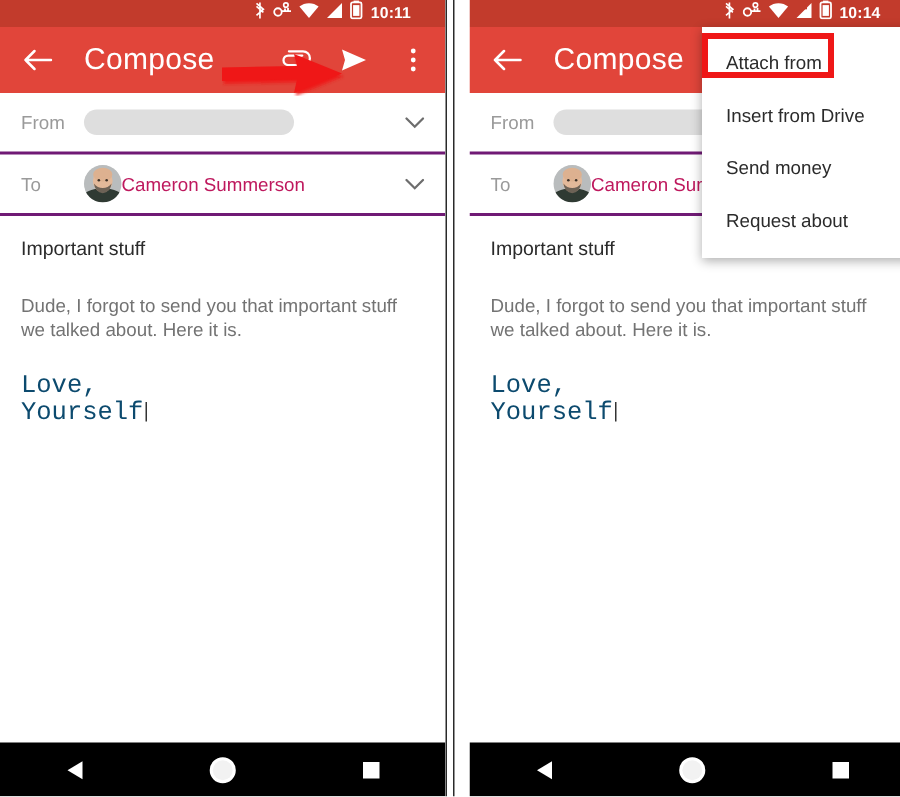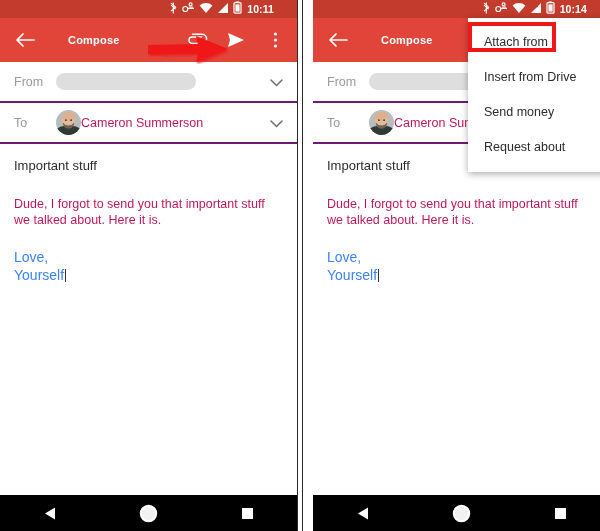--- a/index.html
+++ b/index.html
@@ -21,21 +21,21 @@
     display:flex; align-items:center; justify-content:flex-end; padding-right:23px; gap:4px; }
   .sb-icon { display:block; }
   .sb-time { color:#ffffff; font-size:10.5px; font-weight:bold; letter-spacing:.1px;
     line-height:1; padding-left:1px; }
 
   
   .toolbar { position:relative; height:44px; background:#e1453a;
     display:flex; align-items:center; padding:0 10px; }
   .tb-back { width:30px; height:30px; display:flex; align-items:center; justify-content:center;
     flex:0 0 auto; }
-  .tb-title { color:#ffffff; font-size:11px; font-weight:bold; margin-left:28px;
+  .tb-title { color:#ffffff; font-size:20px; font-weight:normal; margin-left:16px;
     flex:1 1 auto; letter-spacing:.2px; }
   .tb-actions { display:flex; align-items:center; gap:15px; flex:0 0 auto; }
   .tb-btn { width:24px; height:26px; display:flex; align-items:center; justify-content:center; }
 
   
   .anno-arrow { position:absolute; left:148px; top:16px; width:82px; height:30px;
     pointer-events:none; }
 
   
   .field { height:41px; display:flex; align-items:center; padding:0 14px;
@@ -44,24 +44,24 @@
   .field-body { flex:1 1 auto; display:flex; align-items:center; min-width:0; }
   .redacted-pill { width:140px; height:17px; border-radius:9px; background:#dedede; }
   .avatar { width:25px; height:25px; border-radius:50%; flex:0 0 auto;
     overflow:hidden; background:#cfcfcf; position:relative; }
   .recipient { color:#be185d; font-size:12.5px; margin-left:0; white-space:nowrap; }
   .chev { position:absolute; right:14px; top:50%; transform:translateY(-50%); }
 
   
   .mail-body { padding:14px 14px 0 14px; }
   .subject { color:#2b2b2b; font-size:13px; margin-bottom:23px; }
-  .body-text { color:#be185d; font-size:12.5px; line-height:16px; margin-bottom:20px;
+  .body-text { color:#737373; font-size:12.5px; line-height:16px; margin-bottom:20px;
     white-space:pre-line; }
-  .sig { color:#3b82f6; font-size:14px; line-height:16px; white-space:pre-line;
-    display:inline; }
+  .sig { color:#0c4a6e; font-size:17px; line-height:16px; white-space:pre-line;
+    display:inline;font-family:Liberation Mono, monospace; }
   .sig-wrap { position:relative; display:inline-block; }
   .caret { display:inline-block; width:1px; height:13px; background:#333;
     vertical-align:-2px; margin-left:1px; }
 
   
   .menu { position:absolute; left:155px; top:18px; width:142px; background:#ffffff;
     box-shadow:0 2px 7px rgba(0,0,0,.32); padding:6px 0 8px 0; z-index:40; }
   .menu-item { height:35px; display:flex; align-items:center; padding-left:16px;
     color:#2b2b2b; font-size:12.5px; }
   .menu-hl { position:absolute; left:0px; top:4px; width:88px; height:30px;

